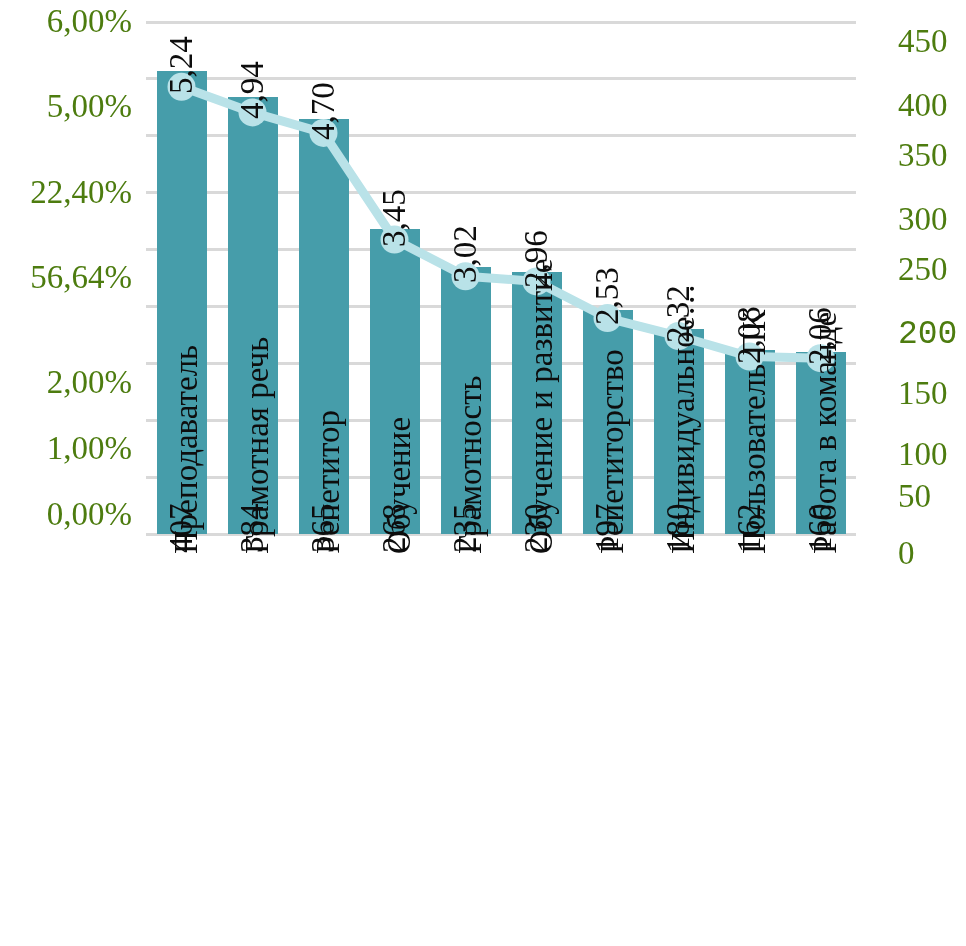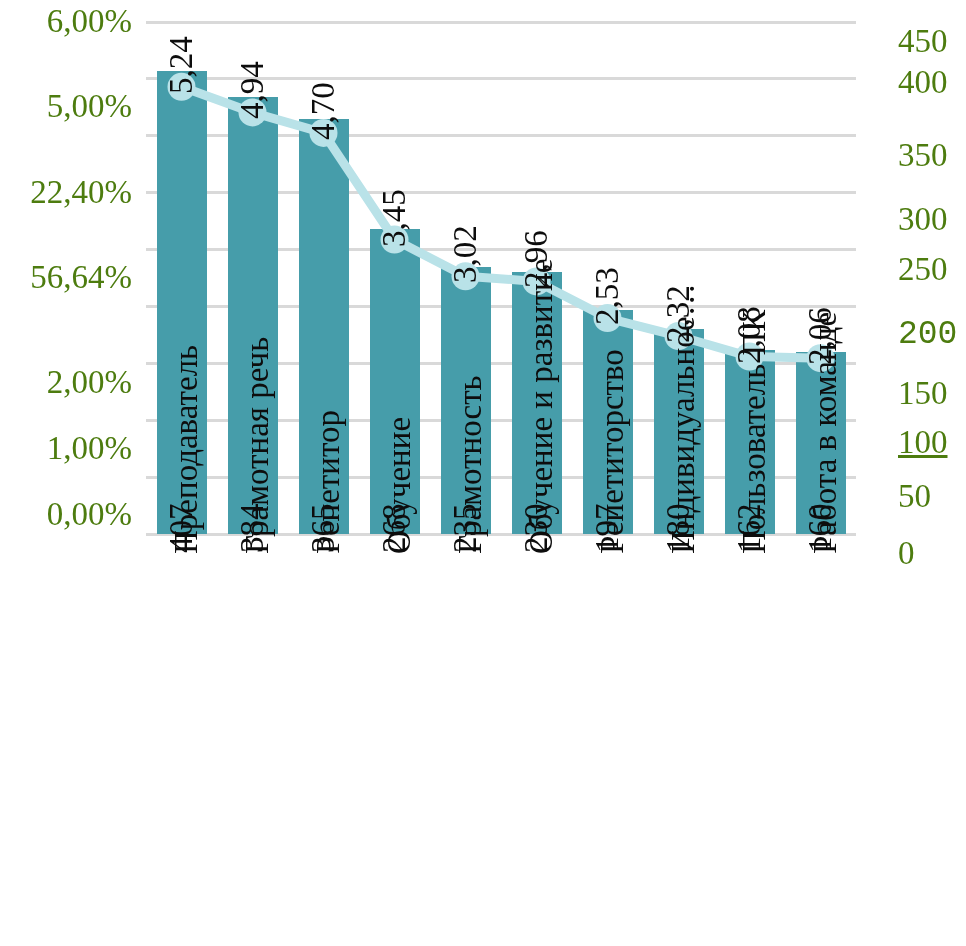--- a/index.html
+++ b/index.html
@@ -124,27 +124,27 @@
       <div class="axis-label axis-left" style="top: 366px;">2,00%</div>
       <div class="axis-label axis-left" style="top: 261px;">56,64%</div>
       <div class="axis-label axis-left" style="top: 175.667px;">22,40%</div>
       <div class="axis-label axis-left" style="top: 90.3333px;">5,00%</div>
       <div class="axis-label axis-left" style="top: 5px;">6,00%</div>
     </div>
 
   <div class="axis-right-wrap" id="right-axis">
       <div class="axis-label axis-right" style="top: 517px;">0</div>
       <div class="axis-label axis-right" style="top: 460.111px;">50</div>
-      <div class="axis-label axis-right" style="top: 406px; text-decoration: underline;">100</div>
+      <div class="axis-label axis-right" style="top: 418px;">100</div>
       <div class="axis-label axis-right" style="top: 357px;">150</div>
       <div class="axis-label axis-right" style="top: 298px; font-family: Liberation Mono, monospace;">200</div>
       <div class="axis-label axis-right" style="top: 232.556px;">250</div>
       <div class="axis-label axis-right" style="top: 183px;">300</div>
       <div class="axis-label axis-right" style="top: 118.778px;">350</div>
-      <div class="axis-label axis-right" style="top: 46px; font-family: Liberation Serif, serif;">400</div>
+      <div class="axis-label axis-right" style="top: 69px; font-family: Liberation Serif, serif;">400</div>
       <div class="axis-label axis-right" style="top: 5px;">450</div>
     </div>
 
   <div class="plot" id="plot">
       <div class="gridline" style="top: 510.5px;"></div>
       <div class="gridline" style="top: 453.611px;"></div>
       <div class="gridline" style="top: 396.722px;"></div>
       <div class="gridline" style="top: 339.833px;"></div>
       <div class="gridline" style="top: 282.944px;"></div>
       <div class="gridline" style="top: 226.056px;"></div>

